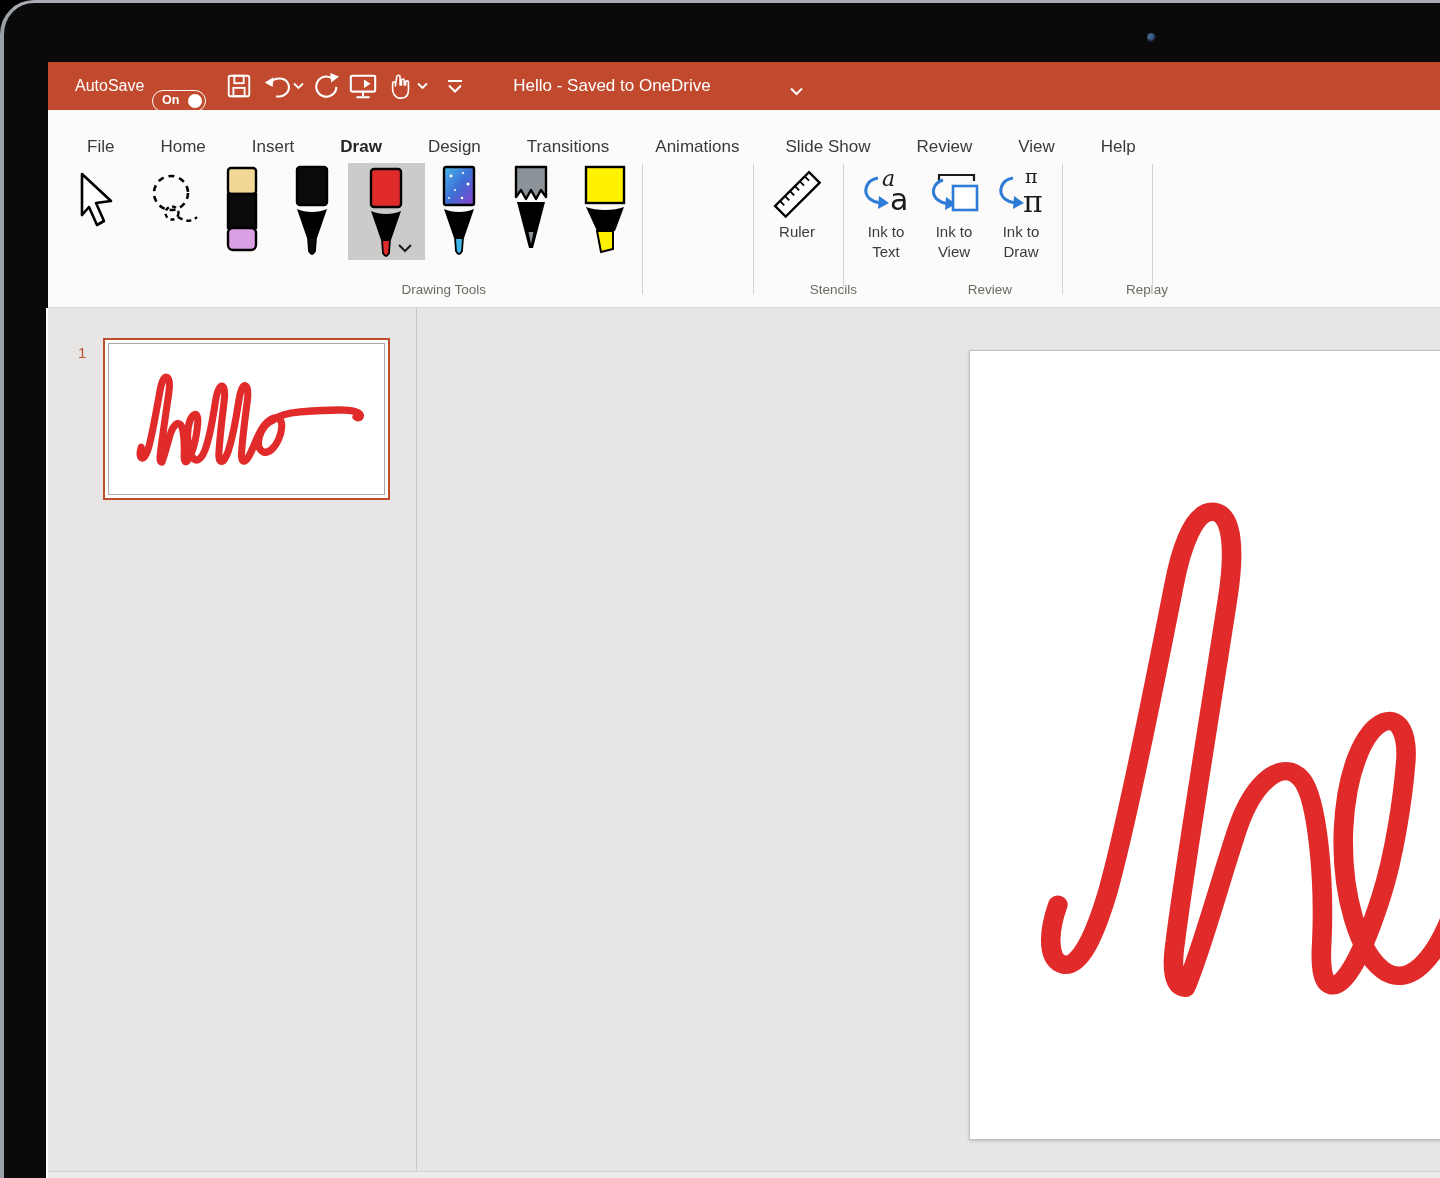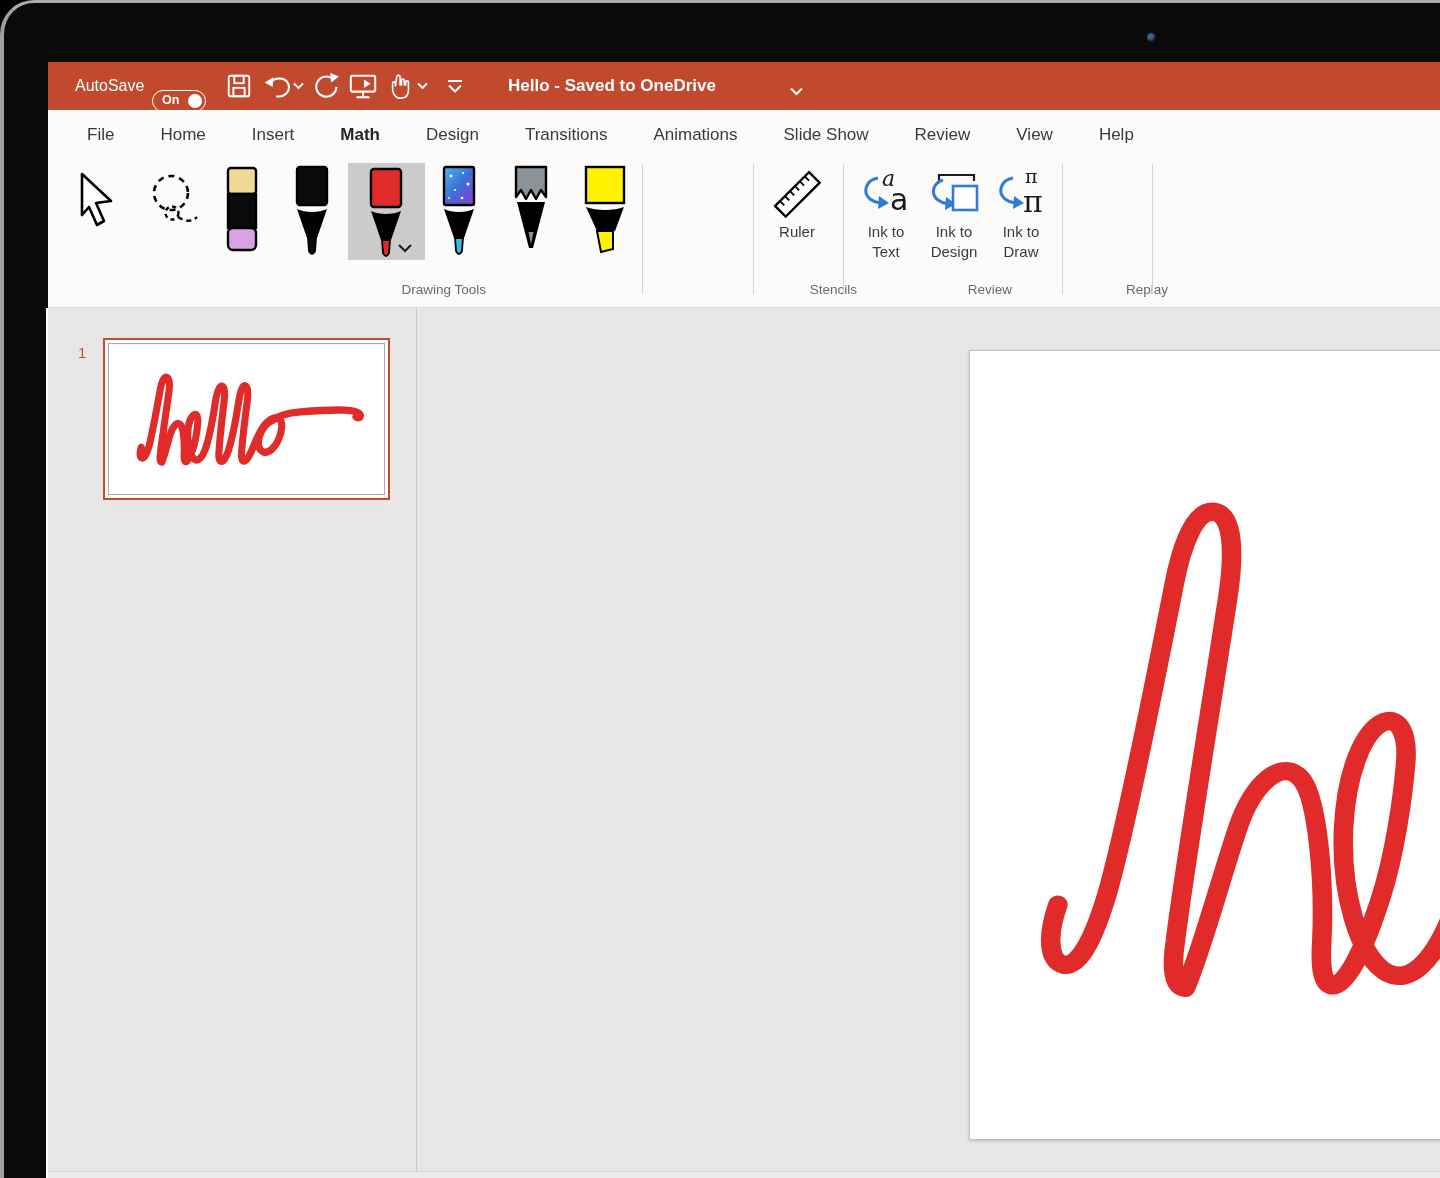--- a/index.html
+++ b/index.html
@@ -22,33 +22,33 @@
   .autosave-label { position:absolute; left:27px; top:0; line-height:48px; color:#fff; font-size:16px; }
   .autosave-toggle { position:absolute; left:104px; top:28px; width:54px; height:22px;
     border:1.6px solid #fff; border-radius:12px; cursor:pointer; }
   .autosave-toggle .on-text { position:absolute; left:9px; top:0; line-height:19px;
     color:#fff; font-size:12.5px; font-weight:700; }
   .autosave-toggle .knob { position:absolute; right:3px; top:2.5px; width:14px; height:14px;
     border-radius:50%; background:#fff; }
   .qat-btn { position:absolute; top:9px; width:30px; height:30px; display:flex;
     align-items:center; justify-content:center; cursor:pointer; }
   .doc-title { position:absolute; left:414px; top:0; width:300px; text-align:center;
-    line-height:48px; color:#fff; font-size:17px; cursor:pointer;font-weight:bold; }
+    line-height:48px; color:#fff; font-size:17px; cursor:pointer; }
   .title-chevron { position:absolute; left:742px; top:20px; cursor:pointer; }
   .searchbox { position:absolute; left:822px; top:6px; width:513px; height:36px;
     background:#FACDBC; border-radius:2px; display:flex; align-items:center; }
   .searchbox svg { margin-left:32px; }
   .searchbox input { border:none; outline:none; background:transparent; margin-left:14px;
     font-size:16px; color:#463f3a; font-family:"Liberation Sans",sans-serif; width:400px; }
   .searchbox input::placeholder { color:#4a423d; opacity:1; }
 
   
   .tabrow { position:absolute; left:0; top:48px; width:100%; height:50px; background:#FCFBFA;
     display:flex; padding-left:16px; }
-  .tab { padding:0 23px; line-height:50px; font-size:17px; color:#3b3a39; cursor:pointer; }
+  .tab { padding:12px 23px; line-height:50px; font-size:17px; color:#3b3a39; cursor:pointer; }
   .tab span { position:relative; display:inline-block; }
   .tab.active { font-weight:700; color:#262524; }
   .tab.active span::after { content:""; position:absolute; left:-2px; right:-2px; bottom:-7px;
     height:4px; background:#C24A2E; border-radius:2px; }
 
   
   .toolrow { position:absolute; left:0; top:98px; width:100%; height:148px; background:#FCFBFA;
     border-bottom:1px solid #DCDBDA; box-shadow:0 1px 2px rgba(0,0,0,.06); }
   .tool { position:absolute; cursor:pointer; }
   .sel-box { position:absolute; left:300px; top:3px; width:77px; height:97px;
@@ -175,21 +175,21 @@
         <polyline points="1,1.5 6.5,7 12,1.5" fill="none" stroke="#fff" stroke-width="2"></polyline>
       </svg>
     </div>
 
   </div>
 
   <div class="tabrow">
     <div class="tab"><span>File</span></div>
     <div class="tab"><span>Home</span></div>
     <div class="tab"><span>Insert</span></div>
-    <div class="tab active"><span>Math</span></div>
+    <div class="tab active"><span>Draw</span></div>
     <div class="tab"><span>Design</span></div>
     <div class="tab"><span>Transitions</span></div>
     <div class="tab"><span>Animations</span></div>
     <div class="tab"><span>Slide Show</span></div>
     <div class="tab"><span>Review</span></div>
     <div class="tab"><span>View</span></div>
     <div class="tab"><span>Help</span></div>
   </div>
 
   <div class="toolrow">
@@ -312,21 +312,21 @@
       <div class="ic">
         <svg width="58" height="54" viewBox="0 0 58 54">
           <line x1="14" y1="8" x2="14" y2="15" stroke="#1b1b1b" stroke-width="2.2"></line>
           <line x1="13" y1="9" x2="50" y2="9" stroke="#1b1b1b" stroke-width="2.2"></line>
           <line x1="49" y1="8" x2="49" y2="15" stroke="#1b1b1b" stroke-width="2.2"></line>
           <path d="M18 14 C8 17 5 28 13 34 C15 35.5 18 37 21.5 37.5" fill="none" stroke="#2E7CD6" stroke-width="3"></path>
           <polygon points="21,31 31,38 20,44" fill="#2E7CD6"></polygon>
           <rect x="28" y="20" width="24" height="24" fill="#fff" stroke="#2E7CD6" stroke-width="2.6"></rect>
         </svg>
       </div>
-      <div class="lbl" style="width:60px">Ink to Design</div>
+      <div class="lbl" style="width:60px">Ink to View</div>
     </div>
 
     <div class="big-btn" style="left:941px;width:64px">
       <div class="ic">
         <svg width="56" height="54" viewBox="0 0 56 54">
           <path d="M20 12 C8 14 4 26 12 33 C14.5 35 18 36.5 22 37" fill="none" stroke="#2E7CD6" stroke-width="3"></path>
           <polygon points="21,30 31,37 20,43" fill="#2E7CD6"></polygon>
           <text x="32" y="17" font-size="19" font-family="DejaVu Serif, serif" fill="#1b1b1b">π</text>
           <text x="30" y="46" font-size="30" font-family="DejaVu Serif, serif" fill="#1b1b1b">π</text>
         </svg>

